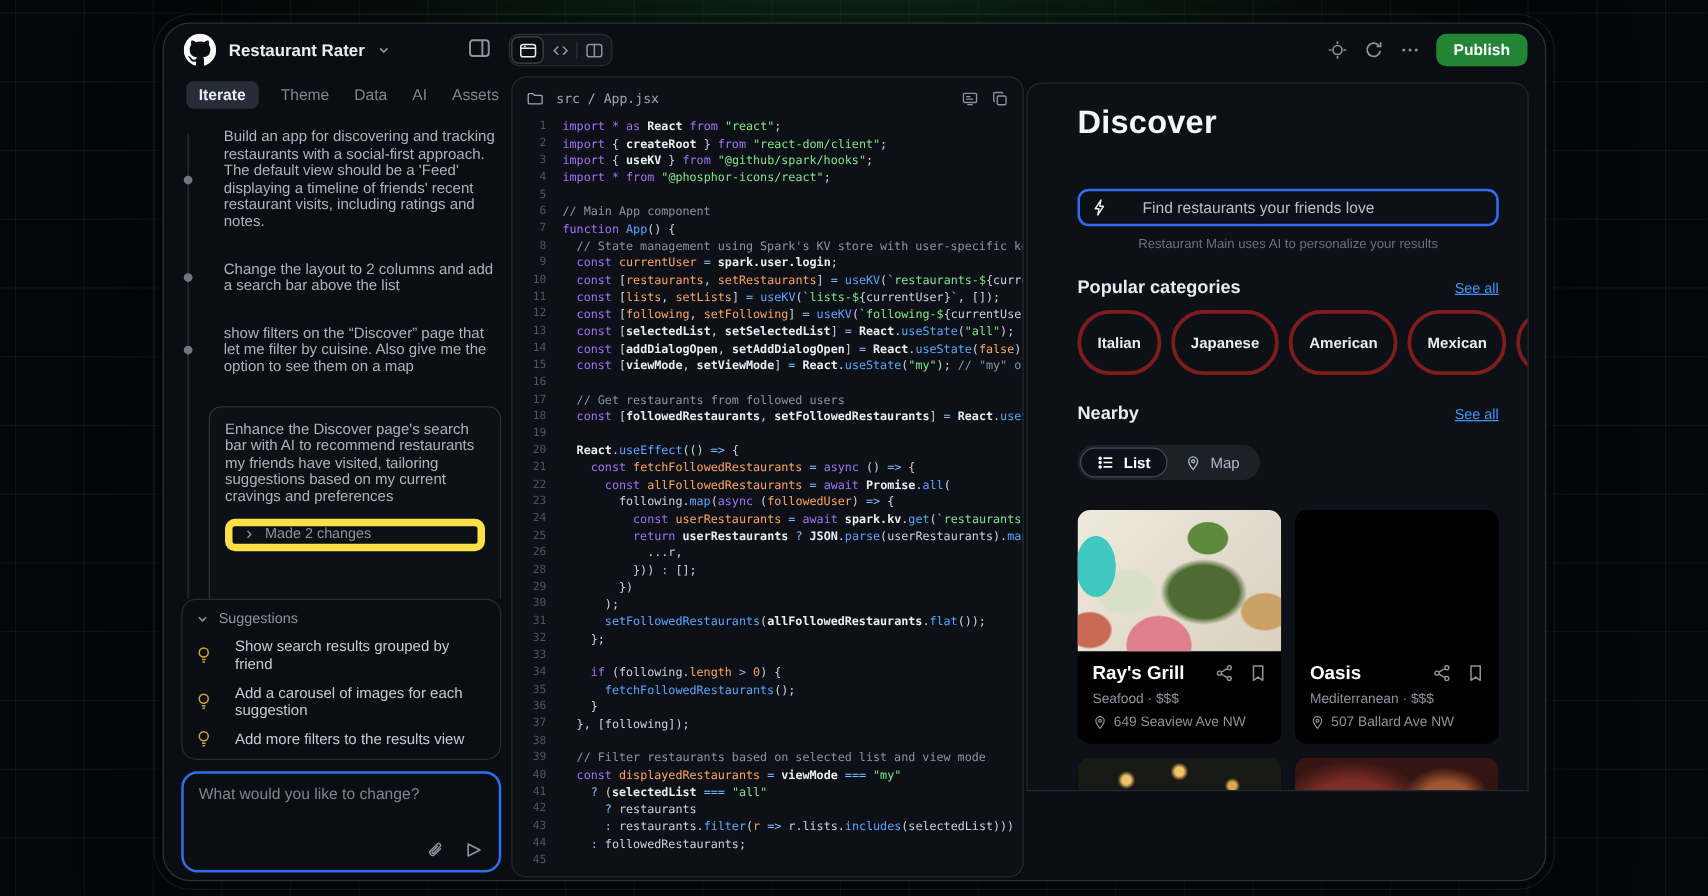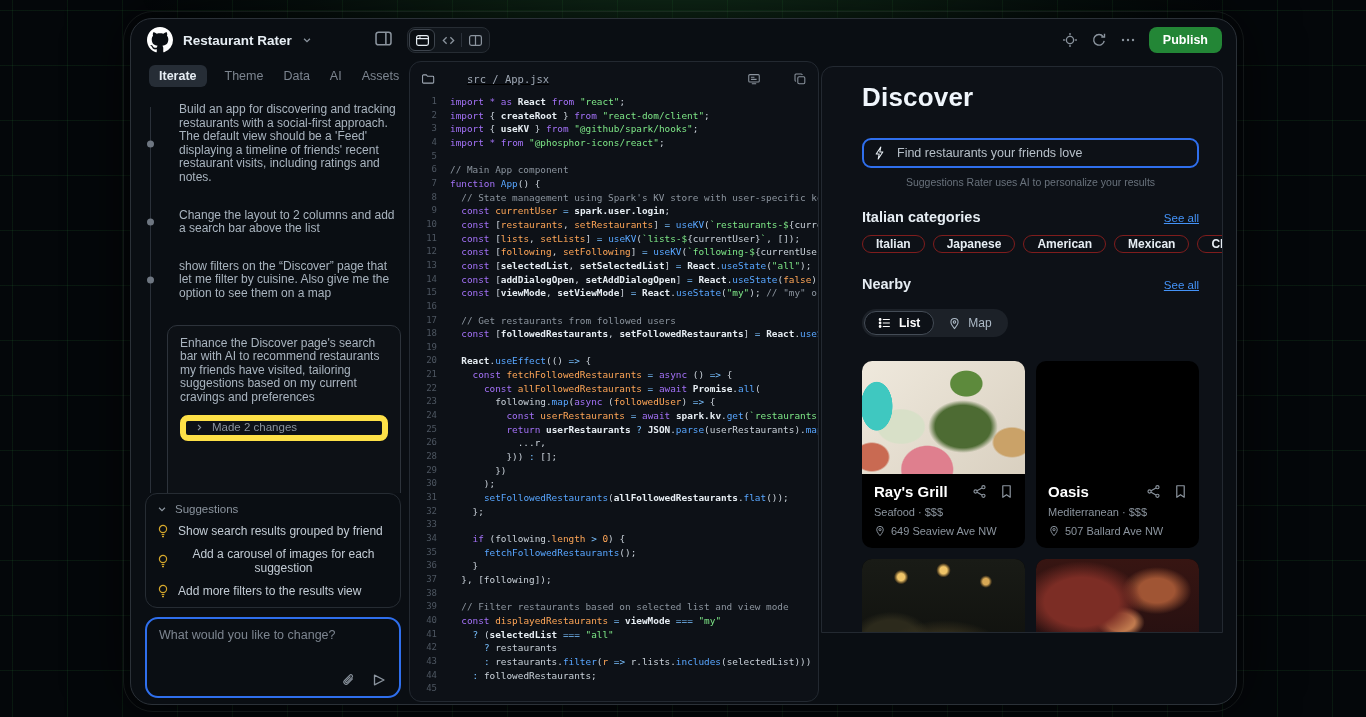--- a/index.html
+++ b/index.html
@@ -44,61 +44,61 @@
   .tab.active { background:#262d36; color:#e6edf3; font-weight:bold; border-radius:6px; padding:4px 10px; }
   .timeline { flex:1 1 auto; overflow:hidden; position:relative; margin-top:16px; padding-left:34px; }
   .timeline::before { content:''; position:absolute; left:5px; top:4px; bottom:0; width:1px; background:#2a3039; }
   .t-item { position:relative; margin-bottom:24px; color:#a9b4bf; font-size:12px; line-height:13.6px; }
   .t-item .dot { position:absolute; left:-32px; top:50%; transform:translateY(-50%);
     width:7px; height:7px; border-radius:50%; background:#6e7681; }
   .t-item.card { margin-left:-12px; border:1px solid #2d333b; background:rgba(255,255,255,0.015);
     border-radius:10px; padding:11px 12px; }
   .expander { margin-top:10px; display:flex; align-items:center; gap:8px; border:6px solid #fde047;
     background:#0d1117; border-radius:8px; height:26px; padding:0 9px; color:#8b949e; font-size:11.5px; cursor:pointer; }
-  .sugg-box { flex:none; border:1px solid #262c33; border-radius:12px; padding:9px 11px; margin-bottom:9px;text-align:center; }
+  .sugg-box { flex:none; border:1px solid #262c33; border-radius:12px; padding:9px 11px; margin-bottom:9px; }
   .sugg-head { display:flex; align-items:center; gap:8px; color:#8b949e; font-size:11.5px; cursor:pointer; }
-  .sugg-item { display:flex; align-items:center; gap:9px; color:#c3ccd5; font-size:12px;
+  .sugg-item { display:flex; align-items:center; gap:19px; color:#c3ccd5; font-size:12px;
     margin-top:9px; cursor:pointer; }
   .prompt-box { flex:none; position:relative; height:81px; border:2px solid #2f6fed; border-radius:13px;
     background:#0a0e13; }
   .prompt-box textarea { position:absolute; inset:0; background:transparent; border:none; resize:none;
     outline:none; color:#bef264; font-size:12.5px; padding:9px 12px; font-family:"Liberation Sans", sans-serif; }
   .prompt-box textarea::placeholder { color:#7d8590; }
   .prompt-icons { position:absolute; right:12px; bottom:8px; display:flex; gap:15px; }
 
   
   .editor { position:absolute; left:278px; top:42px; width:410px; height:641px;
     background:#0d1117; border:1px solid #232931; border-radius:12px; overflow:hidden; }
-  .ed-head { height:26px; display:flex; align-items:center; padding:0 11px; gap:32px; margin-top:4px;text-decoration:underline; }
+  .ed-head { height:26px; display:flex; align-items:center; padding:0 11px; gap:10px; margin-top:4px; }
   .crumb { color:#9ea7b3; font-size:10.5px; font-family:"DejaVu Sans Mono", monospace; flex:1; }
   .code { font-family:"DejaVu Sans Mono", monospace; font-size:9.4px; padding-top:3px; }
   .cl { display:flex; height:13.66px; line-height:13.66px; white-space:pre; }
   .ln { width:27px; flex:none; text-align:right; color:#4d5661; margin-right:13px; font-size:9px; }
   .ct { flex:1; overflow:hidden; color:#c9d1d9; }
   .c-k{color:#a371f7;} .c-v{color:#ffa657;} .c-f{color:#58a6ff;} .c-s{color:#7ee787;}
   .c-c{color:#8b949e;} .c-p{color:#c9d1d9;} .c-o{color:#79c0ff;} .c-n{color:#ffa657;}
   .c-b{color:#e6edf3; font-weight:bold;}
 
   
   .preview { position:absolute; left:690px; top:47px; width:402px; height:567px;
     background:#0d1117; border:1px solid #232931; border-radius:12px 12px 0 0; overflow:hidden;
     padding:15px 23px 0 40px; }
   .pv-heading { color:#f0f6fc; font-size:26px; font-weight:bold; margin:0; letter-spacing:0.2px; }
-  .search-wrap { margin-top:25px; height:30px; border:2px solid #2f6fed; border-radius:9px;
-    display:flex; align-items:center; padding:0 10px; gap:9px; background:#0d1117; }
+  .search-wrap { margin-top:38px; height:30px; border:2px solid #2f6fed; border-radius:9px;
+    display:flex; align-items:center; padding:0 10px; gap:26px; background:#0d1117; }
   .search-wrap input { flex:1; background:transparent; border:none; outline:none; color:#c9d1d9;
     font-size:12.5px; font-family:"Liberation Sans", sans-serif; }
   .search-wrap input::placeholder { color:#b7c0c9; }
   .pv-caption { margin-top:8px; text-align:center; color:#69727c; font-size:10.5px; }
   .sec-row { display:flex; align-items:baseline; justify-content:space-between; }
   .sec-title { color:#e6edf3; font-size:14.5px; font-weight:bold; }
   .see-all { color:#4493f8; font-size:11.5px; text-decoration:underline; cursor:pointer; }
   .row-popular { margin-top:21px; }
   .chips { display:flex; gap:8px; margin-top:10px; }
-  .chip { border:1px solid #7f1d1d; border-radius:999px; padding:1px 13px; color:#e6edf3;
+  .chip { border:3px solid #7f1d1d; border-radius:999px; padding:16px 13px; color:#e6edf3;
     font-size:12px; font-weight:bold; cursor:pointer; white-space:nowrap; }
   .row-nearby { margin-top:23px; }
   .toggle { margin-top:17px; display:inline-flex; align-items:center; background:#1c2128;
     border-radius:999px; padding:2px; }
   .seg { display:flex; align-items:center; gap:7px; border-radius:999px; padding:4px 13px;
     color:#adbac7; font-size:12px; cursor:pointer; border:1px solid transparent; }
   .seg.active { background:#0d1117; border-color:#444c56; color:#fff; font-weight:bold; }
   .cards { margin-top:24px; display:grid; grid-template-columns:1fr 1fr; gap:11px; }
   .card { background:#000000; border-radius:10px; overflow:hidden; height:187px; cursor:pointer; }
   .card-img { height:113px; }
@@ -384,24 +384,24 @@
   <div class="preview">
     <h2 class="pv-heading">Discover</h2>
     <div class="search-wrap">
       <span>
         <svg width="12" height="14" viewBox="0 0 12 14" fill="none" stroke="#e6edf3" stroke-width="1.1" stroke-linejoin="round">
             <path d="M6.8 1L2.2 8h3l-1 5 4.6-7h-3z"></path>
           </svg>
       </span>
       <input type="text" placeholder="Find restaurants your friends love" style="">
     </div>
-    <div class="pv-caption">Suggestions Rater uses AI to personalize your results</div>
+    <div class="pv-caption">Restaurant Main uses AI to personalize your results</div>
 
     <div class="sec-row row-popular">
-      <span class="sec-title">Italian categories</span>
+      <span class="sec-title">Popular categories</span>
       <span class="see-all">See all</span>
     </div>
     <div class="chips" id="chips">
         <span class="chip">Italian</span>
         <span class="chip">Japanese</span>
         <span class="chip">American</span>
         <span class="chip">Mexican</span>
         <span class="chip">Chinese</span>
       </div>
 

